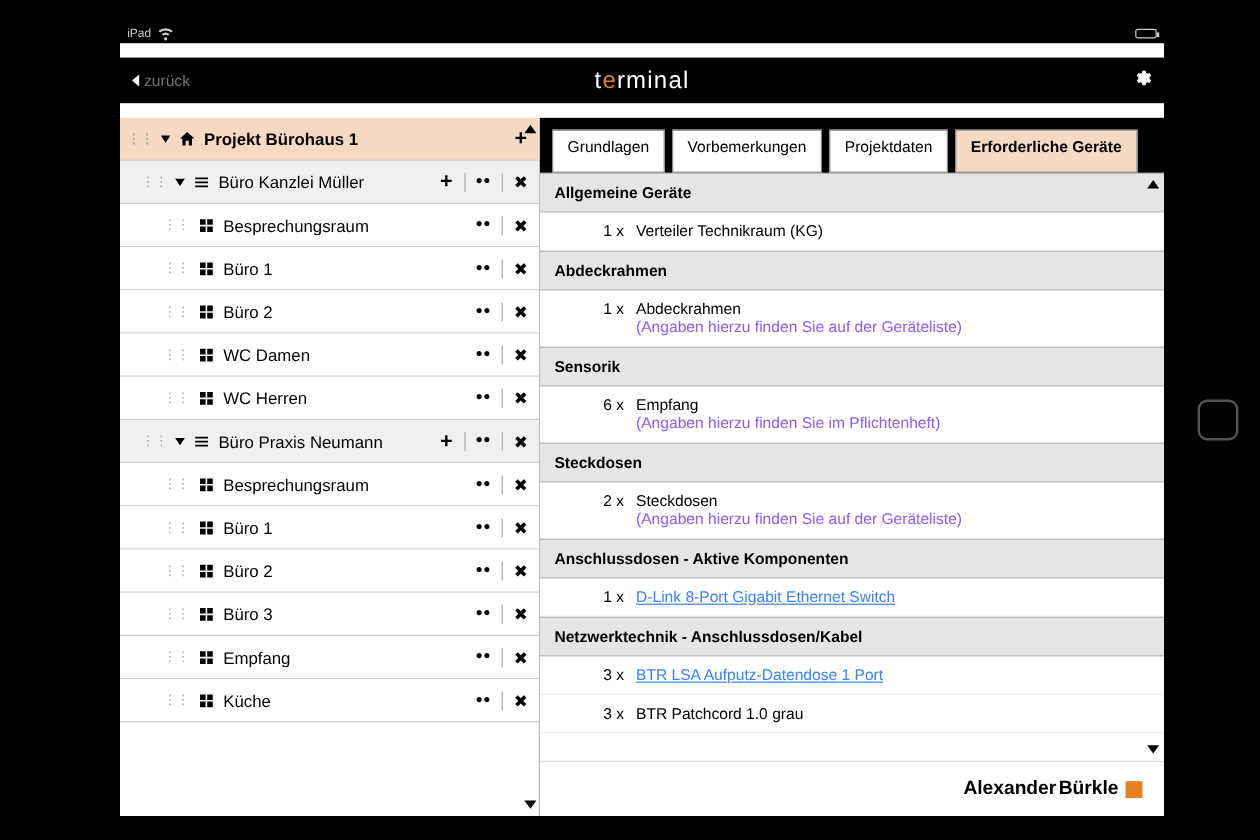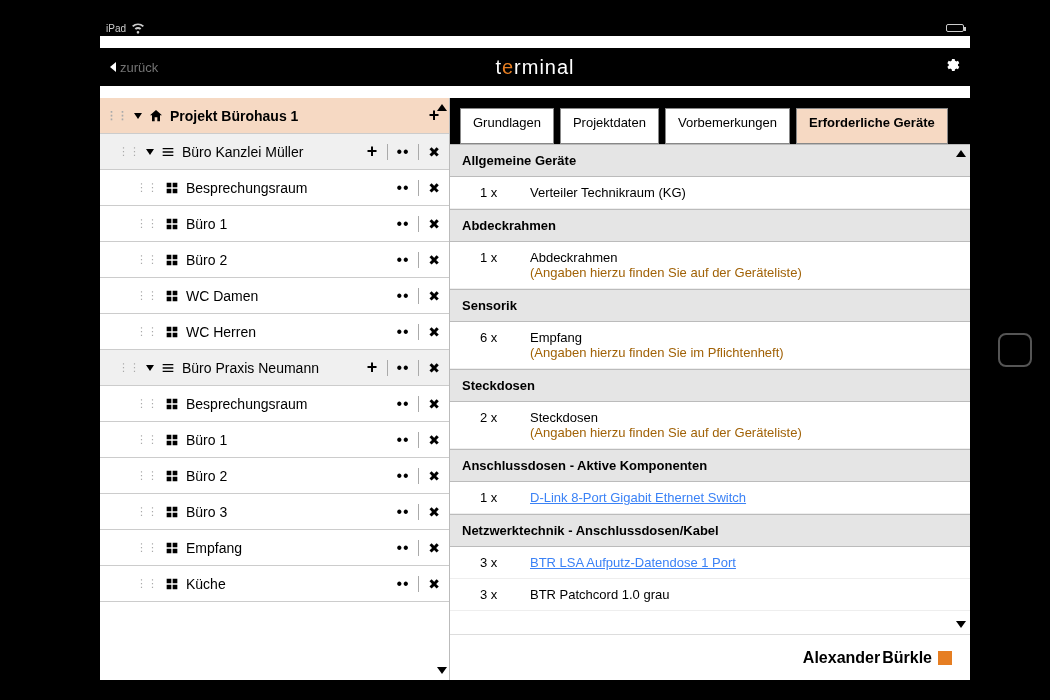--- a/index.html
+++ b/index.html
@@ -65,23 +65,23 @@
 
   
   .panel { flex:1; background:#fff; display:flex; flex-direction:column; position:relative; }
   .tabs { display:flex; gap:6px; padding:10px 10px 0 10px; background:#000; height:46px; }
   .tab { background:#fff; border:1px solid #888; padding:6px 12px; font-size:13px; cursor:pointer; }
   .tab.active { background:#f6d9c3; font-weight:bold; }
 
   .deviceList { flex:1; overflow-y:auto; font-size:13px; position:relative; }
   .section { background:#e5e5e5; font-weight:bold; padding:8px 12px; border-top:1px solid #bbb; border-bottom:1px solid #bbb; }
   .item { display:flex; gap:10px; padding:8px 12px 8px 30px; border-bottom:1px solid #eee; }
-  .item .qty { width:40px; }
+  .item .qty { width:40px; text-align:right; }
   .item .desc { flex:1; }
-  .item .desc .sub { color:#a16207; }
+  .item .desc .sub { color:#8b5cf6; }
   .item .desc a { color:#3b82f6; }
 
   .brand { height:46px; display:flex; align-items:center; justify-content:flex-end; padding:0 18px; background:#fff; border-top:1px solid #ddd; font-size:16px; }
   .brand .b1 { font-weight:bold; }
   .brand .b2 { font-weight:bold; margin-left:2px; }
   .brand .sq { width:14px; height:14px; background:#e67e22; margin-left:6px; }
 
   
   .panel .sc-up, .panel .sc-dn { position:absolute; right:4px; width:0;height:0;
     border-left:5px solid transparent; border-right:5px solid transparent; }
@@ -329,22 +329,22 @@
               <span class="ic dots"></span>
               <span class="sep"></span>
               <span class="ic x"></span>
             </span>
        </div>
         </div>
 
       <div class="panel">
         <div class="tabs" id="tabs">
             <div class="tab">Grundlagen</div>
+            <div class="tab">Vorbemerkungen</div>
             <div class="tab">Projektdaten</div>
-            <div class="tab">Vorbemerkungen</div>
             <div class="tab active">Erforderliche Geräte</div>
           </div>
         <div class="deviceList" id="devlist">
             <div class="section">Allgemeine Geräte</div>
             <div class="item">
          <span class="qty">1 x</span>
          <span class="desc"><span>Verteiler Technikraum (KG)</span></span>
        </div>
             <div class="section">Abdeckrahmen</div>
             <div class="item">

